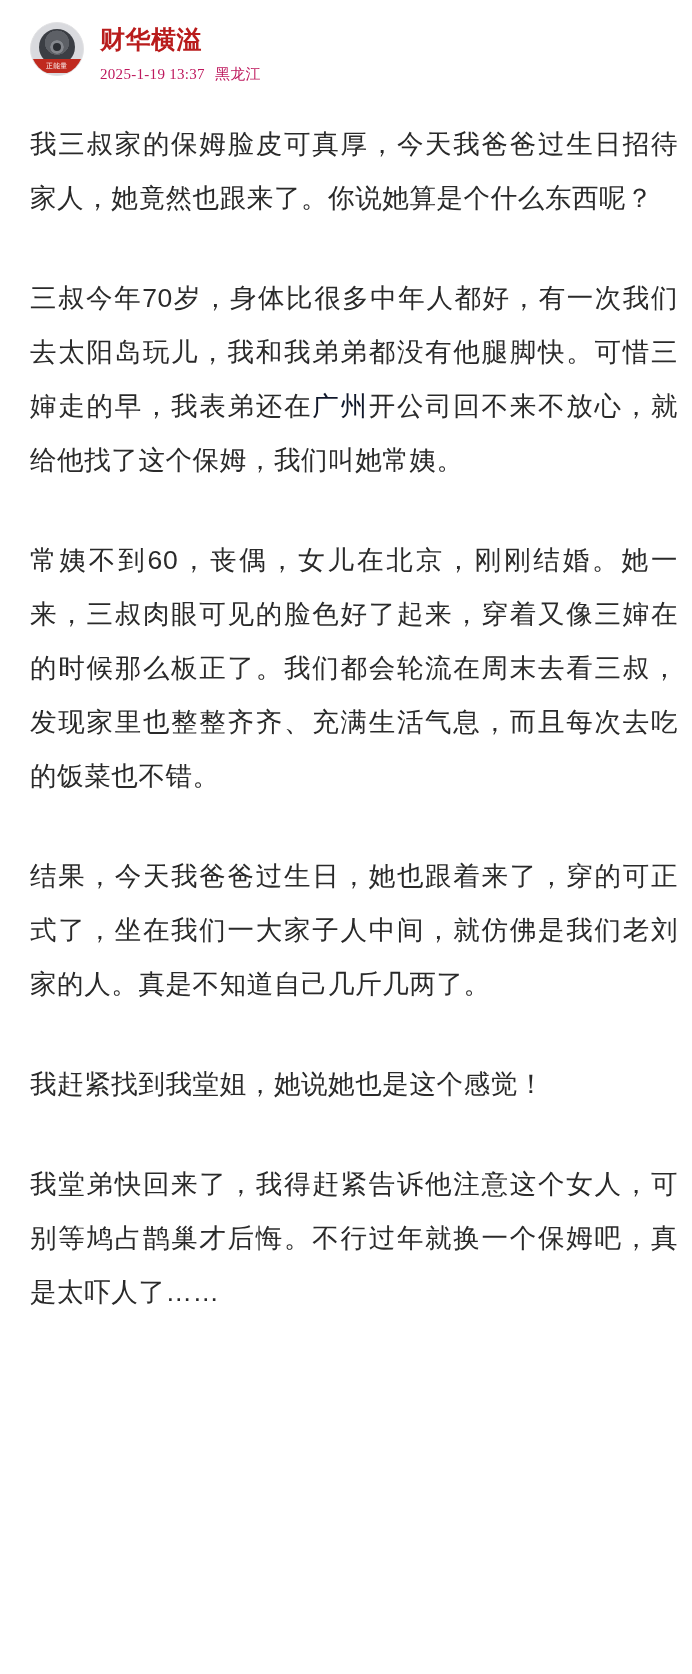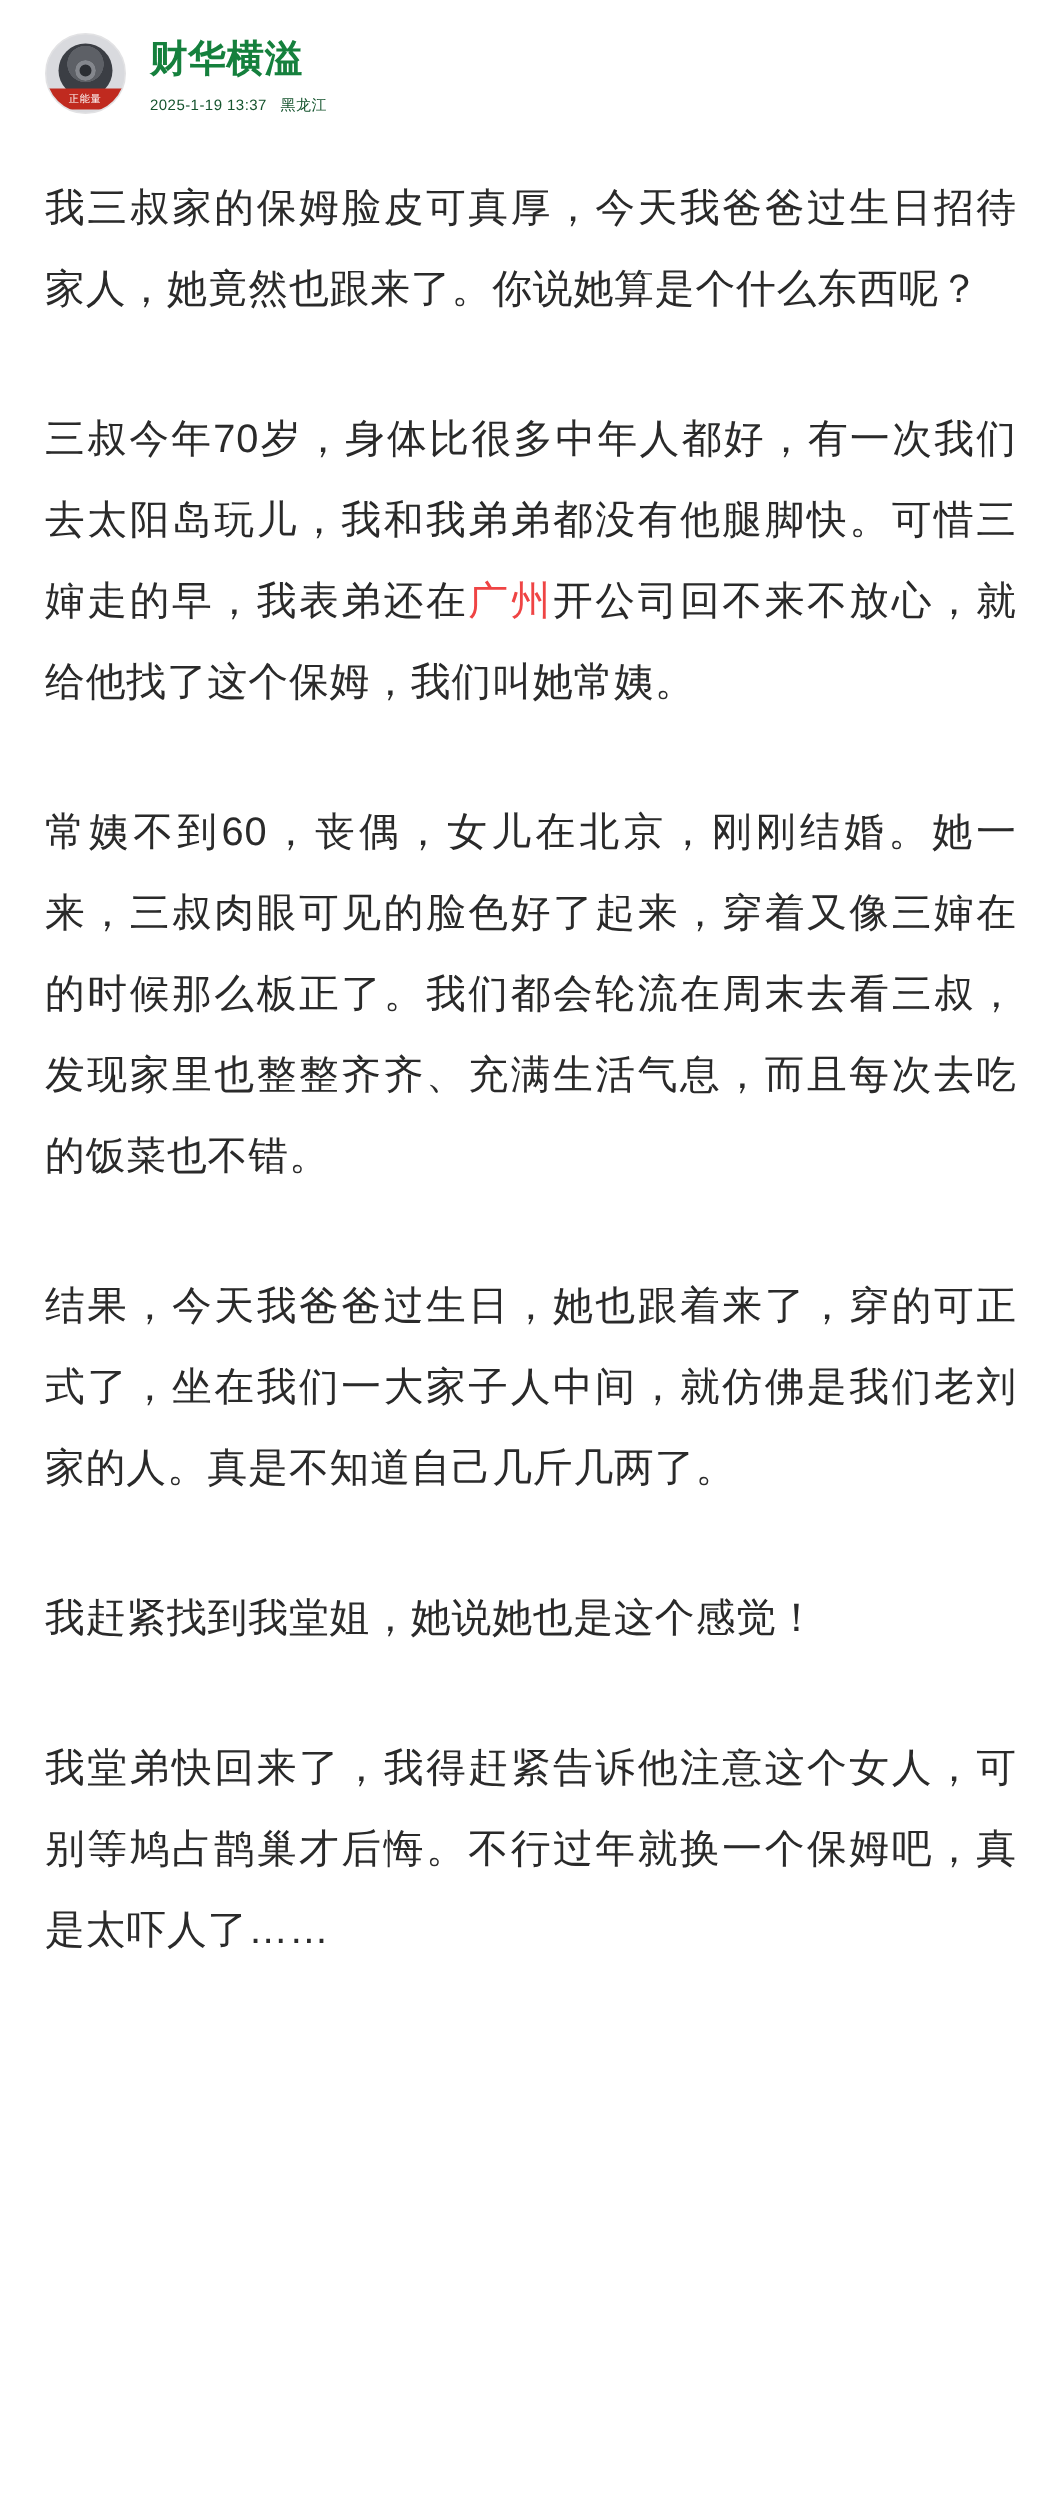--- a/index.html
+++ b/index.html
@@ -82,30 +82,31 @@
   }
 
   .author-meta {
     margin-left: 16px;
     padding-top: 2px;
     min-width: 0;
   }
   .author-name {
     font-size: 25px;
     line-height: 1.2;
-    color: #15803d;
+    color: #b91c1c;
     font-weight: bold;
     letter-spacing: 0.5px;
   }
   .author-sub {
     margin-top: 11px;
-    font-size: 10px;
+    font-size: 15px;
     line-height: 1.2;
-    color: #14532d;
+    color: #be185d;
     letter-spacing: 0.3px;
+    font-family: Liberation Serif, serif;
   }
   .author-sub .loc {
     margin-left: 6px;
   }
 
   
   .article {
     padding: 34px 14px 40px 30px;
     box-sizing: border-box;
   }
@@ -115,21 +116,21 @@
     color: #2a2a2a;
     letter-spacing: 0.6px;
     text-align: justify;
     margin: 0 0 46px 0;
     word-break: break-word;
   }
   .para:last-child {
     margin-bottom: 0;
   }
   .link {
-    color: #ef4444;
+    color: #0f172a;
     text-decoration: none;
   }
 </style>
 </head>
 <body>
 
 <div class="page">
 
   <div class="author-header">
     <div class="avatar">

